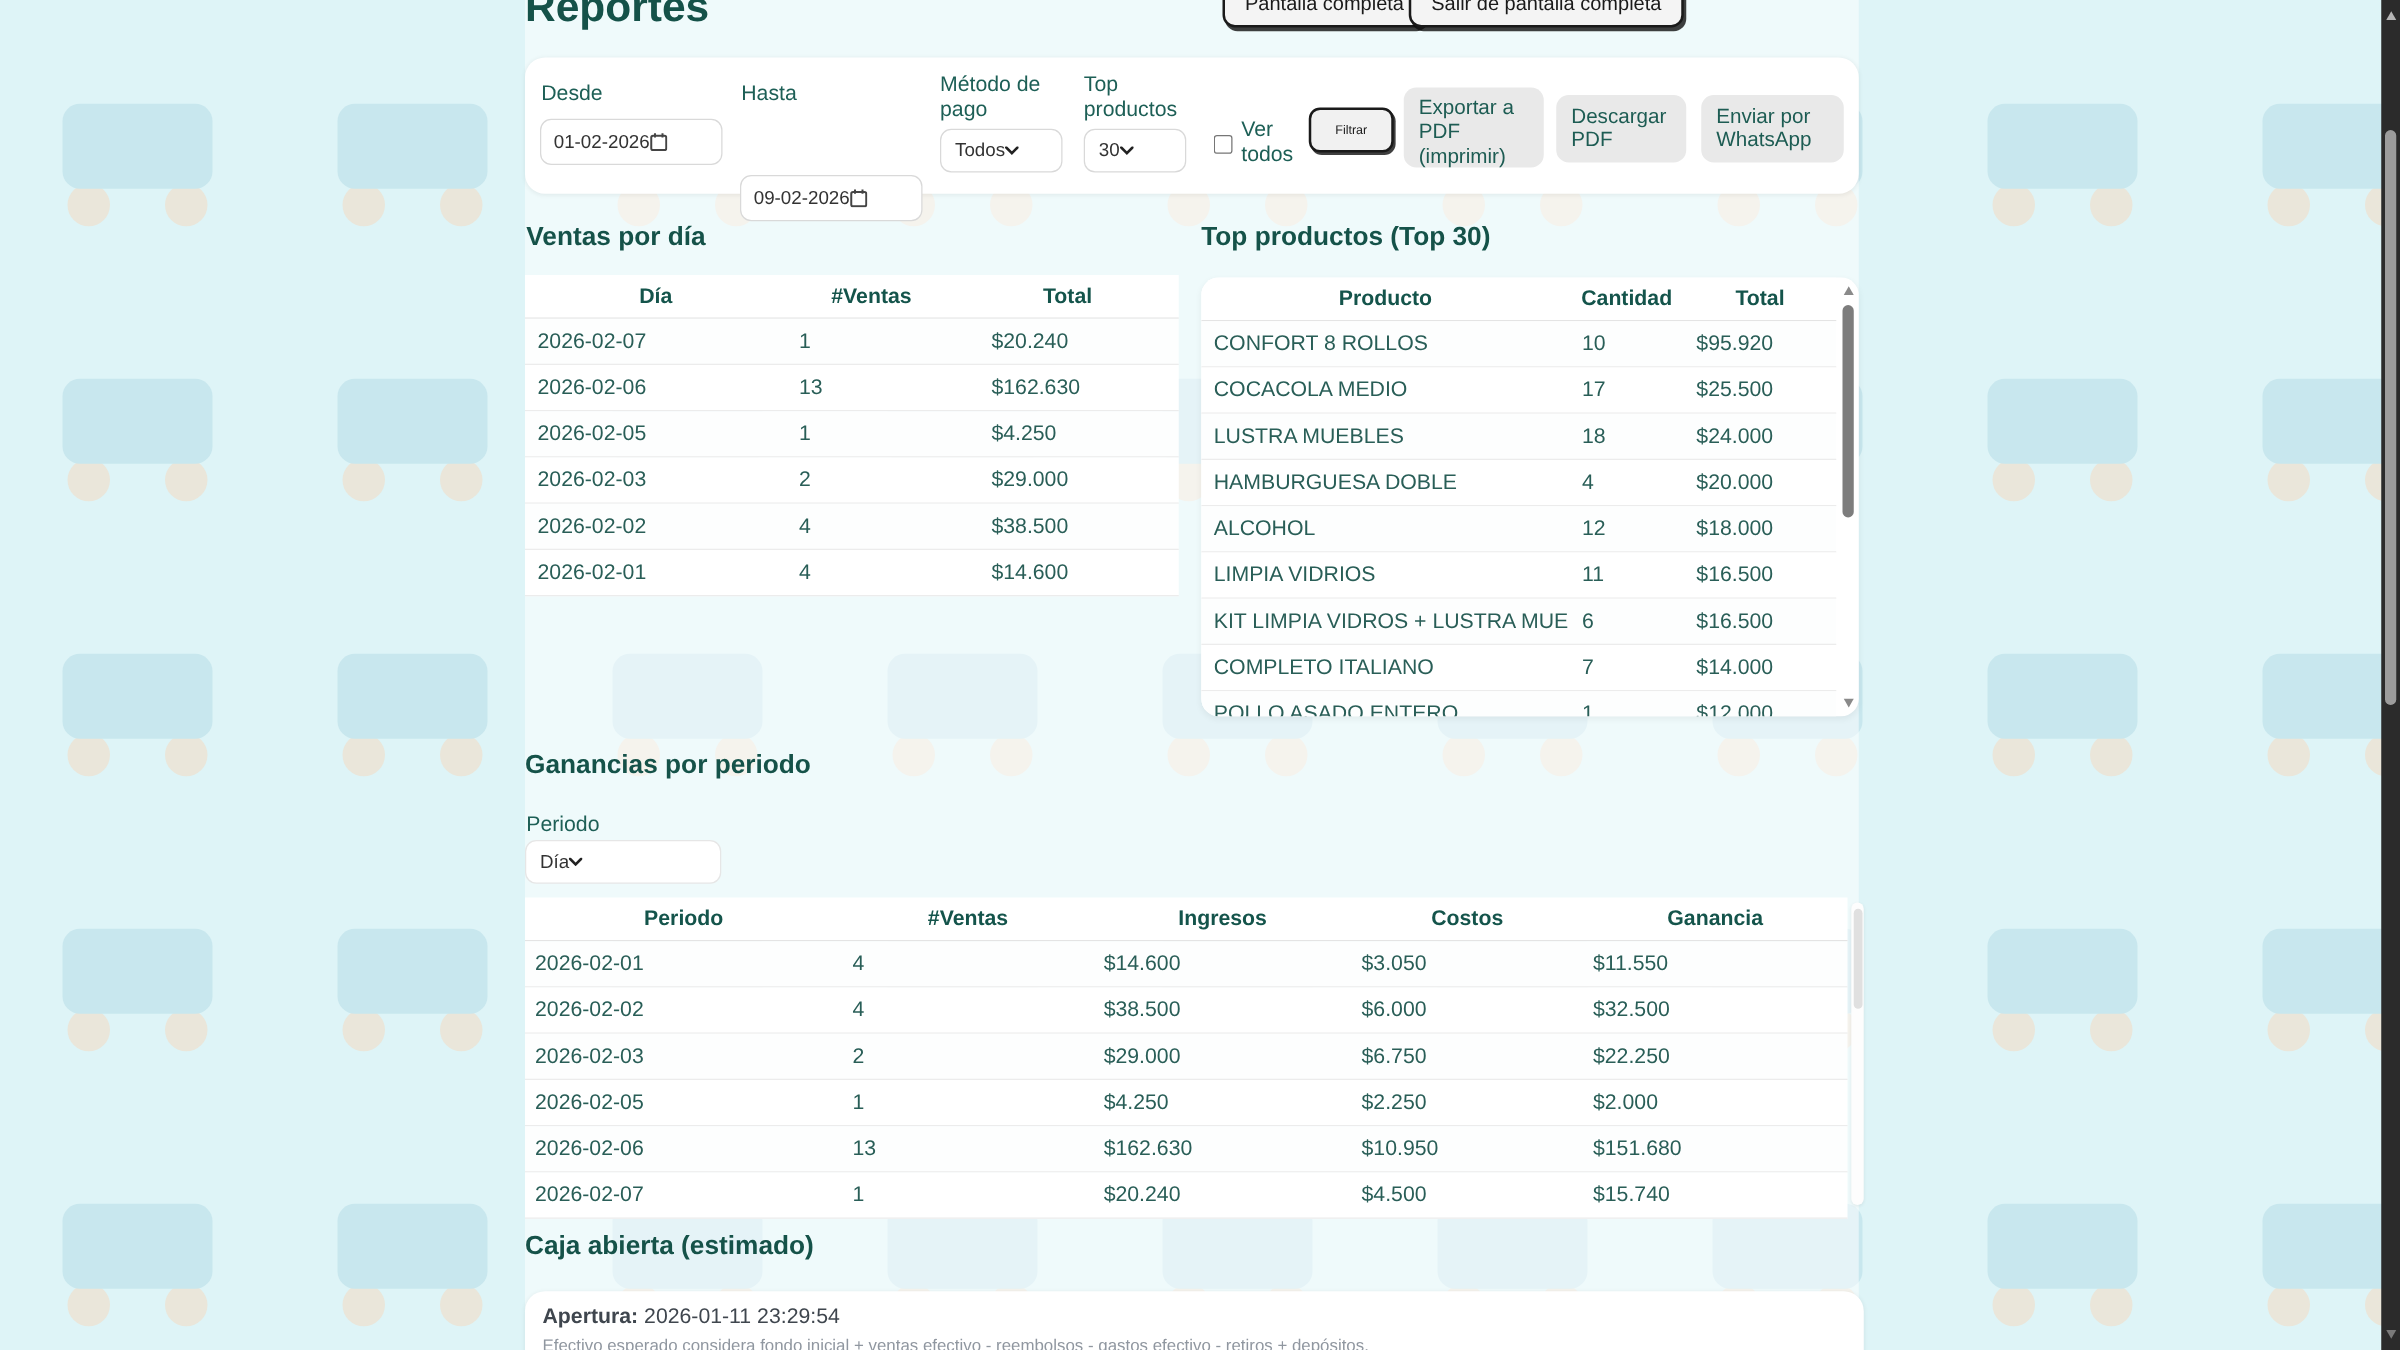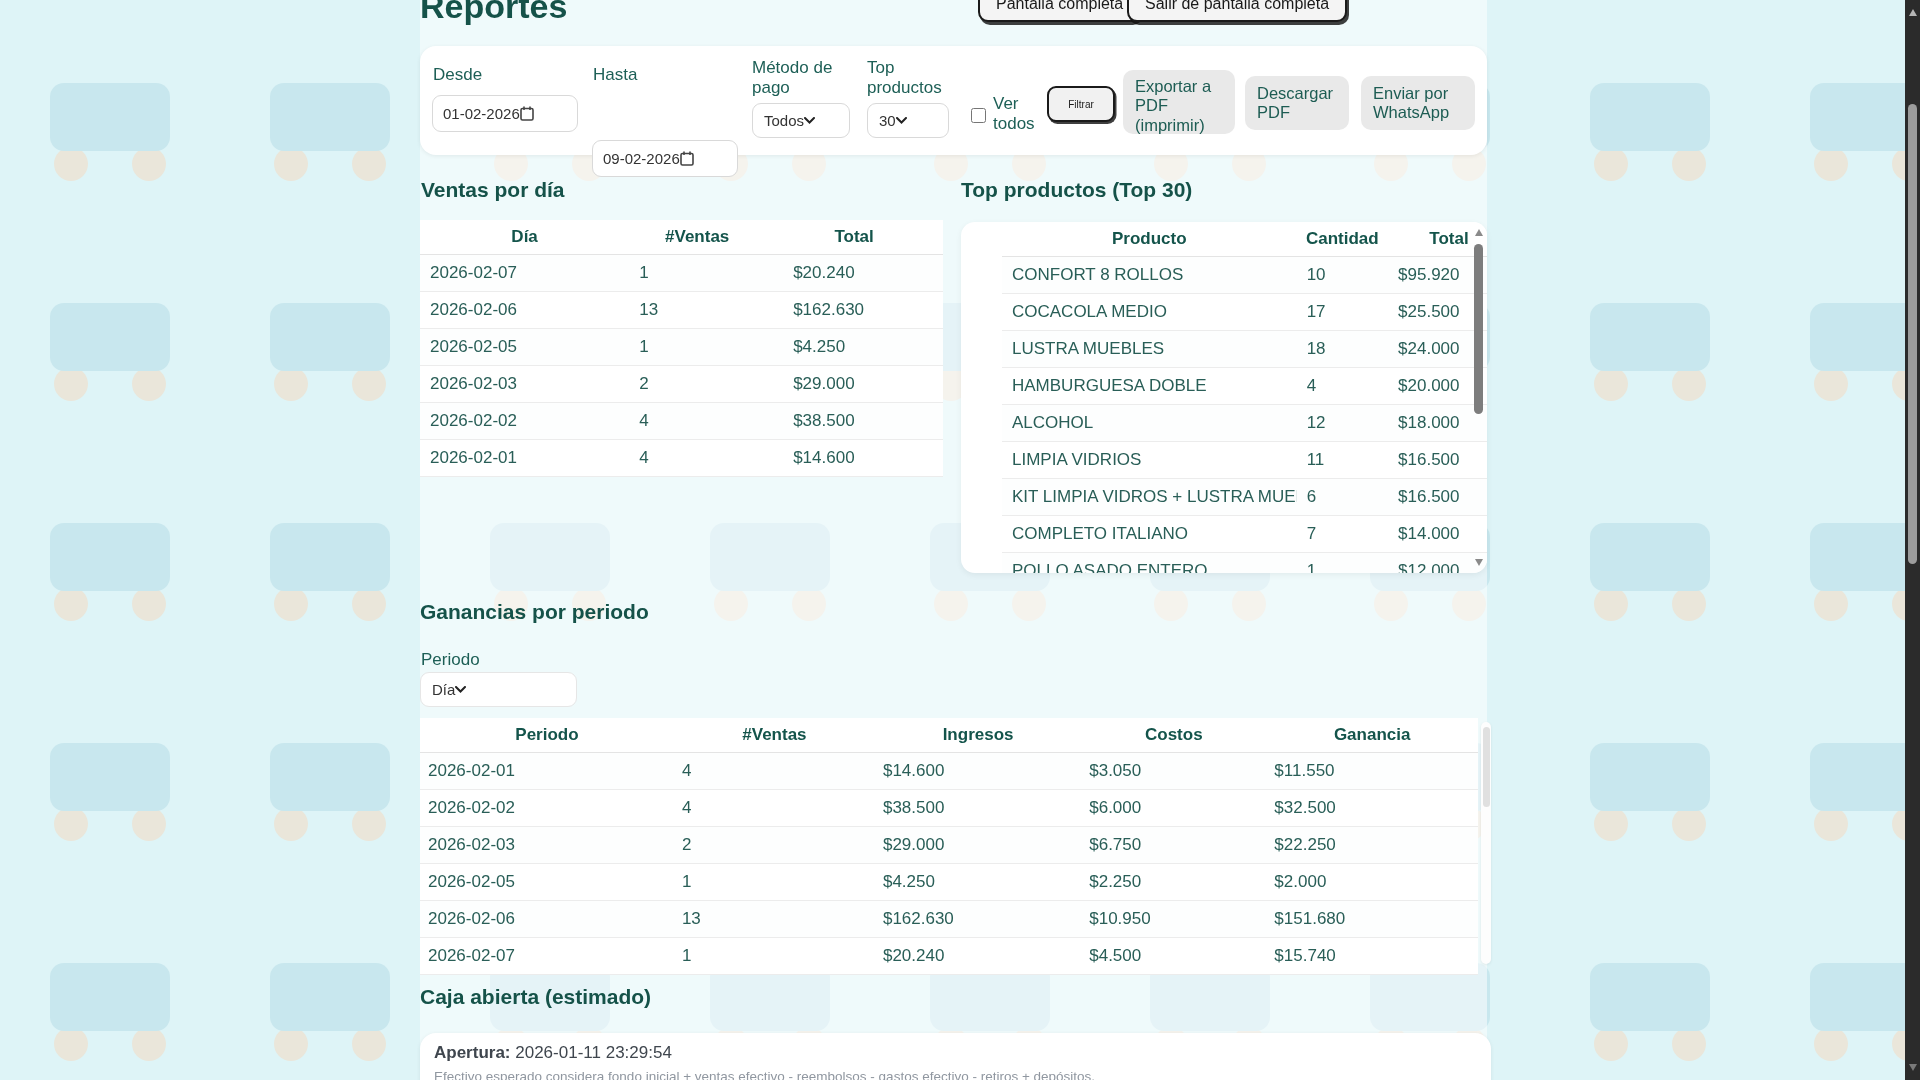--- a/index.html
+++ b/index.html
@@ -53,21 +53,21 @@
   .cols-gan .trow{grid-template-columns:24% 19% 19.5% 17.5% 20%;}
   .cols-gan .trow:not(.thead) .tcell{padding-left:8px;}
   .trow:nth-child(even):not(.thead){background:#fdfefe;}
 
   #ventas-heading{position:absolute;left:421px;top:178px;}
   #ventas-table{left:420px;top:220px;width:523px;}
 
   #top-heading{position:absolute;left:961px;top:178px;}
   #top-panel{position:absolute;left:961px;top:222px;width:526px;height:351px;background:#fff;border-radius:14px;
     overflow:hidden;box-shadow:0 2px 6px rgba(0,0,0,.06);}
-  #top-table{left:13px;top:0;width:508px;padding-left:28px;}
+  #top-table{left:0;top:0;width:508px;}
   #top-scrollbar{position:absolute;right:2px;top:3px;width:13px;height:345px;}
   .arr{position:absolute;left:50%;transform:translateX(-50%);width:0;height:0;border:4.5px solid transparent;}
   .arr-up{border-bottom:7px solid #8a8a8a;top:0;}
   .arr-down{border-top:7px solid #8a8a8a;bottom:0;}
   #top-thumb{position:absolute;left:2px;top:19px;width:9px;height:170px;background:#7d7d7d;border-radius:5px;cursor:pointer;}
 
   #gan-heading{position:absolute;left:420px;top:600px;}
   #periodo-label{left:421px;top:650px;}
   #periodo-select{left:420px;top:672px;width:157px;border-color:#e6e6e6;}
   #gan-table{left:420px;top:718px;width:1058px;}

